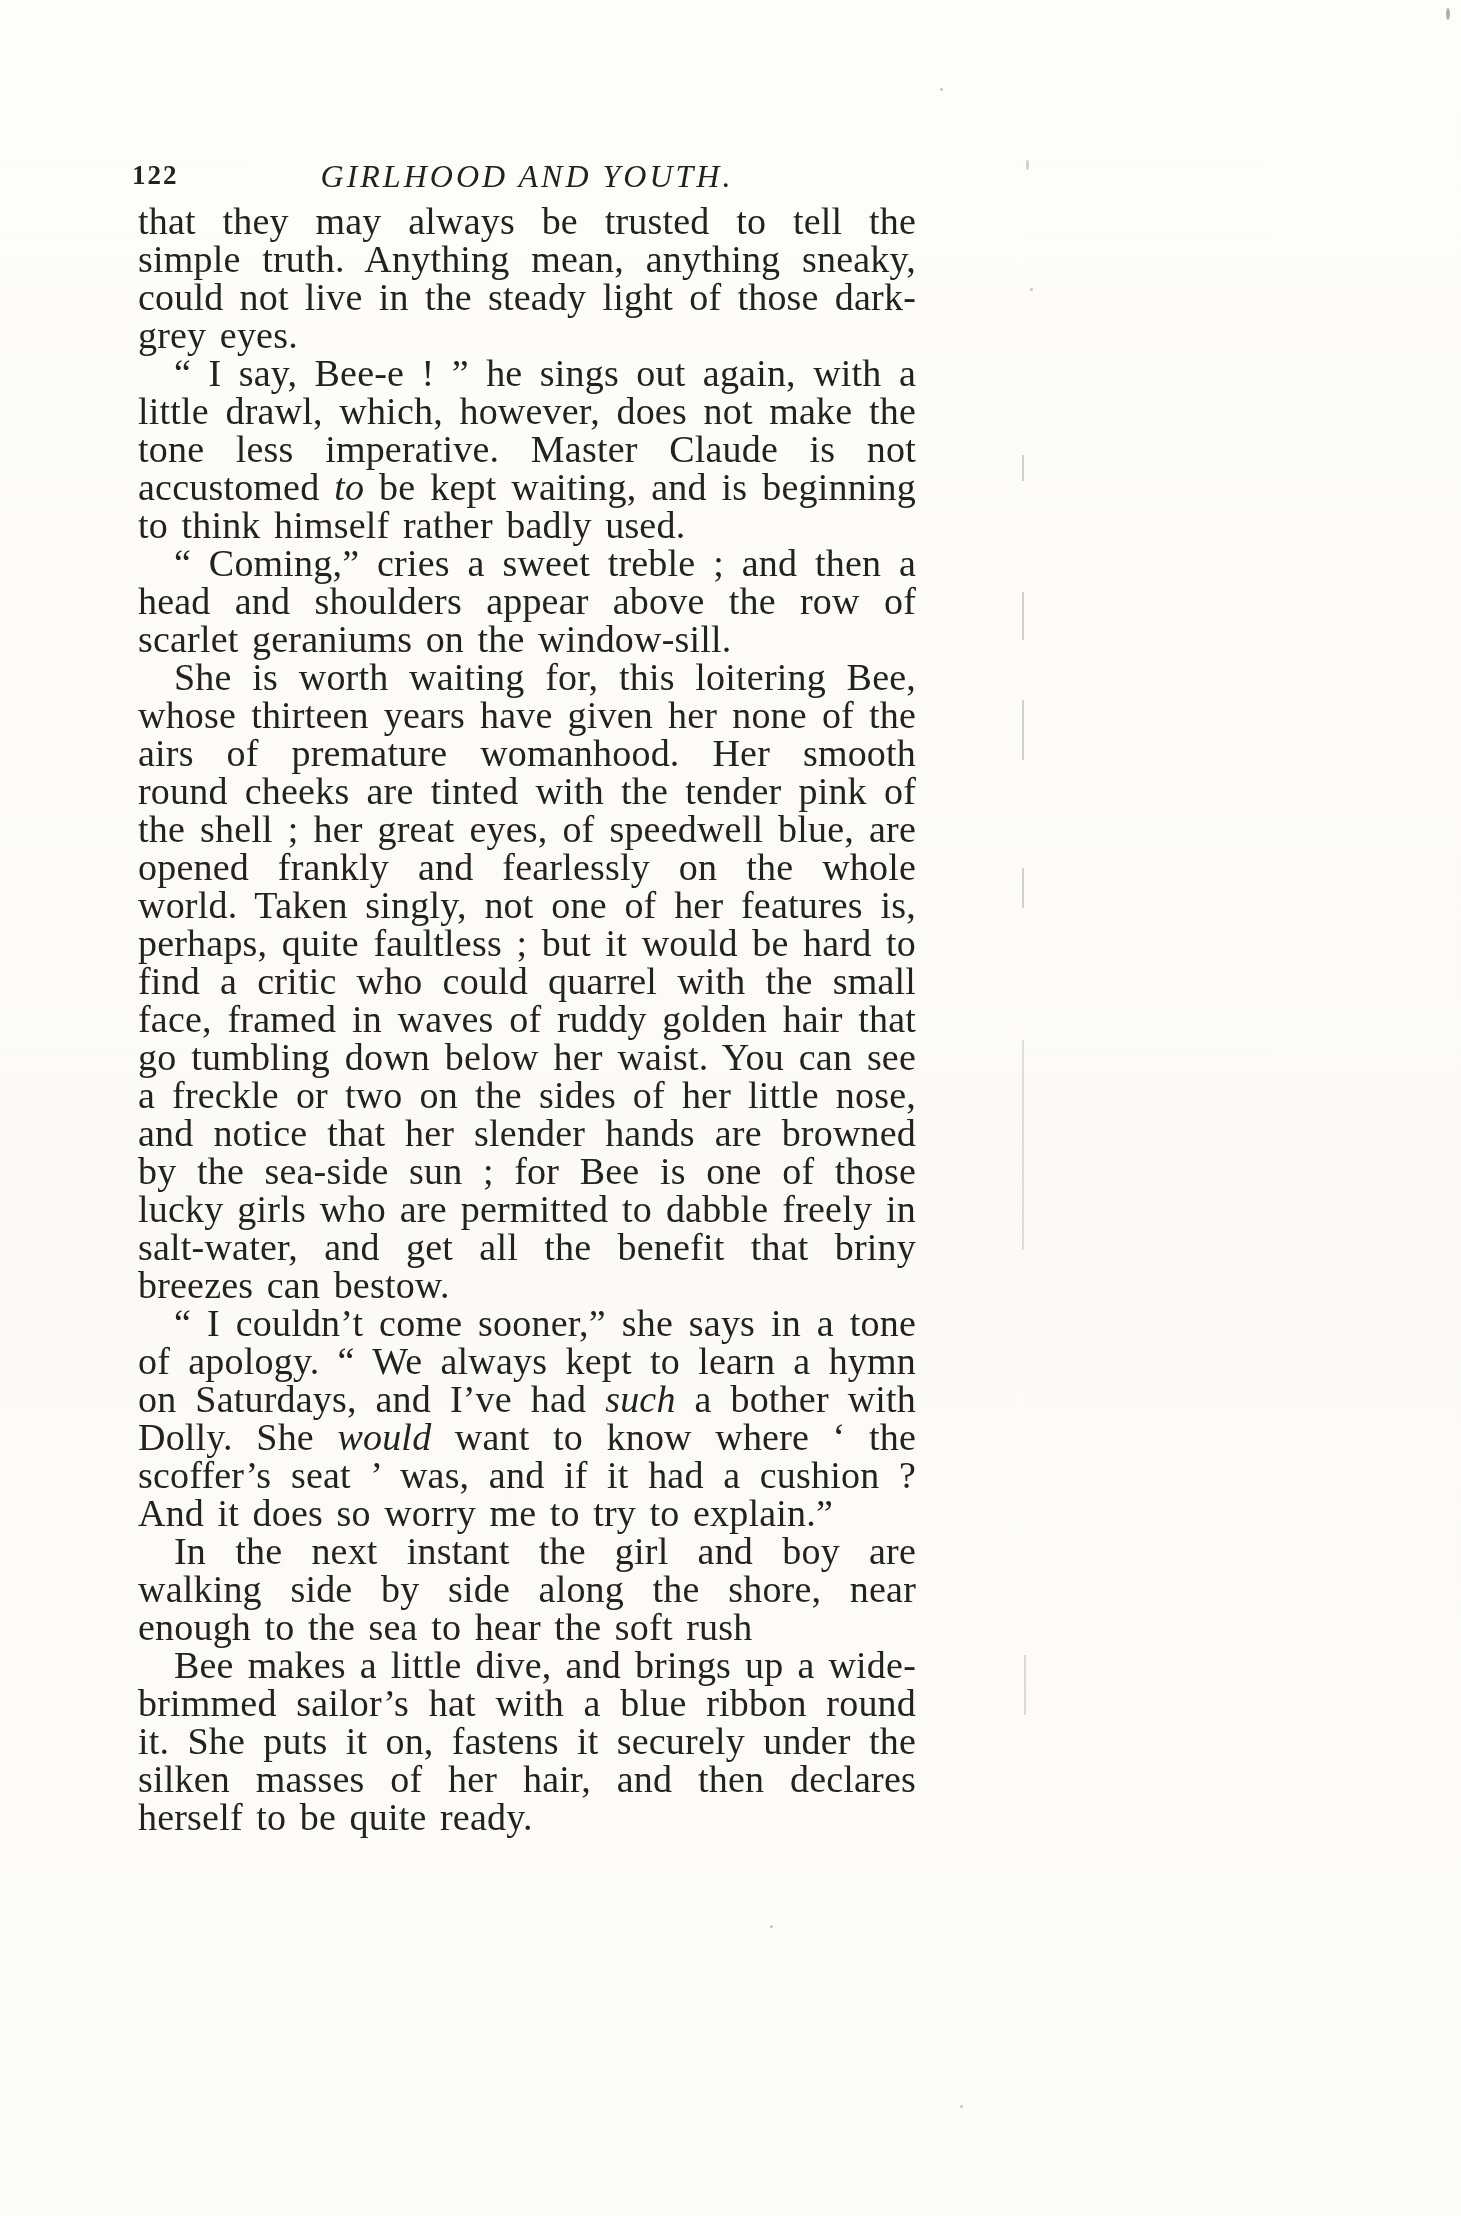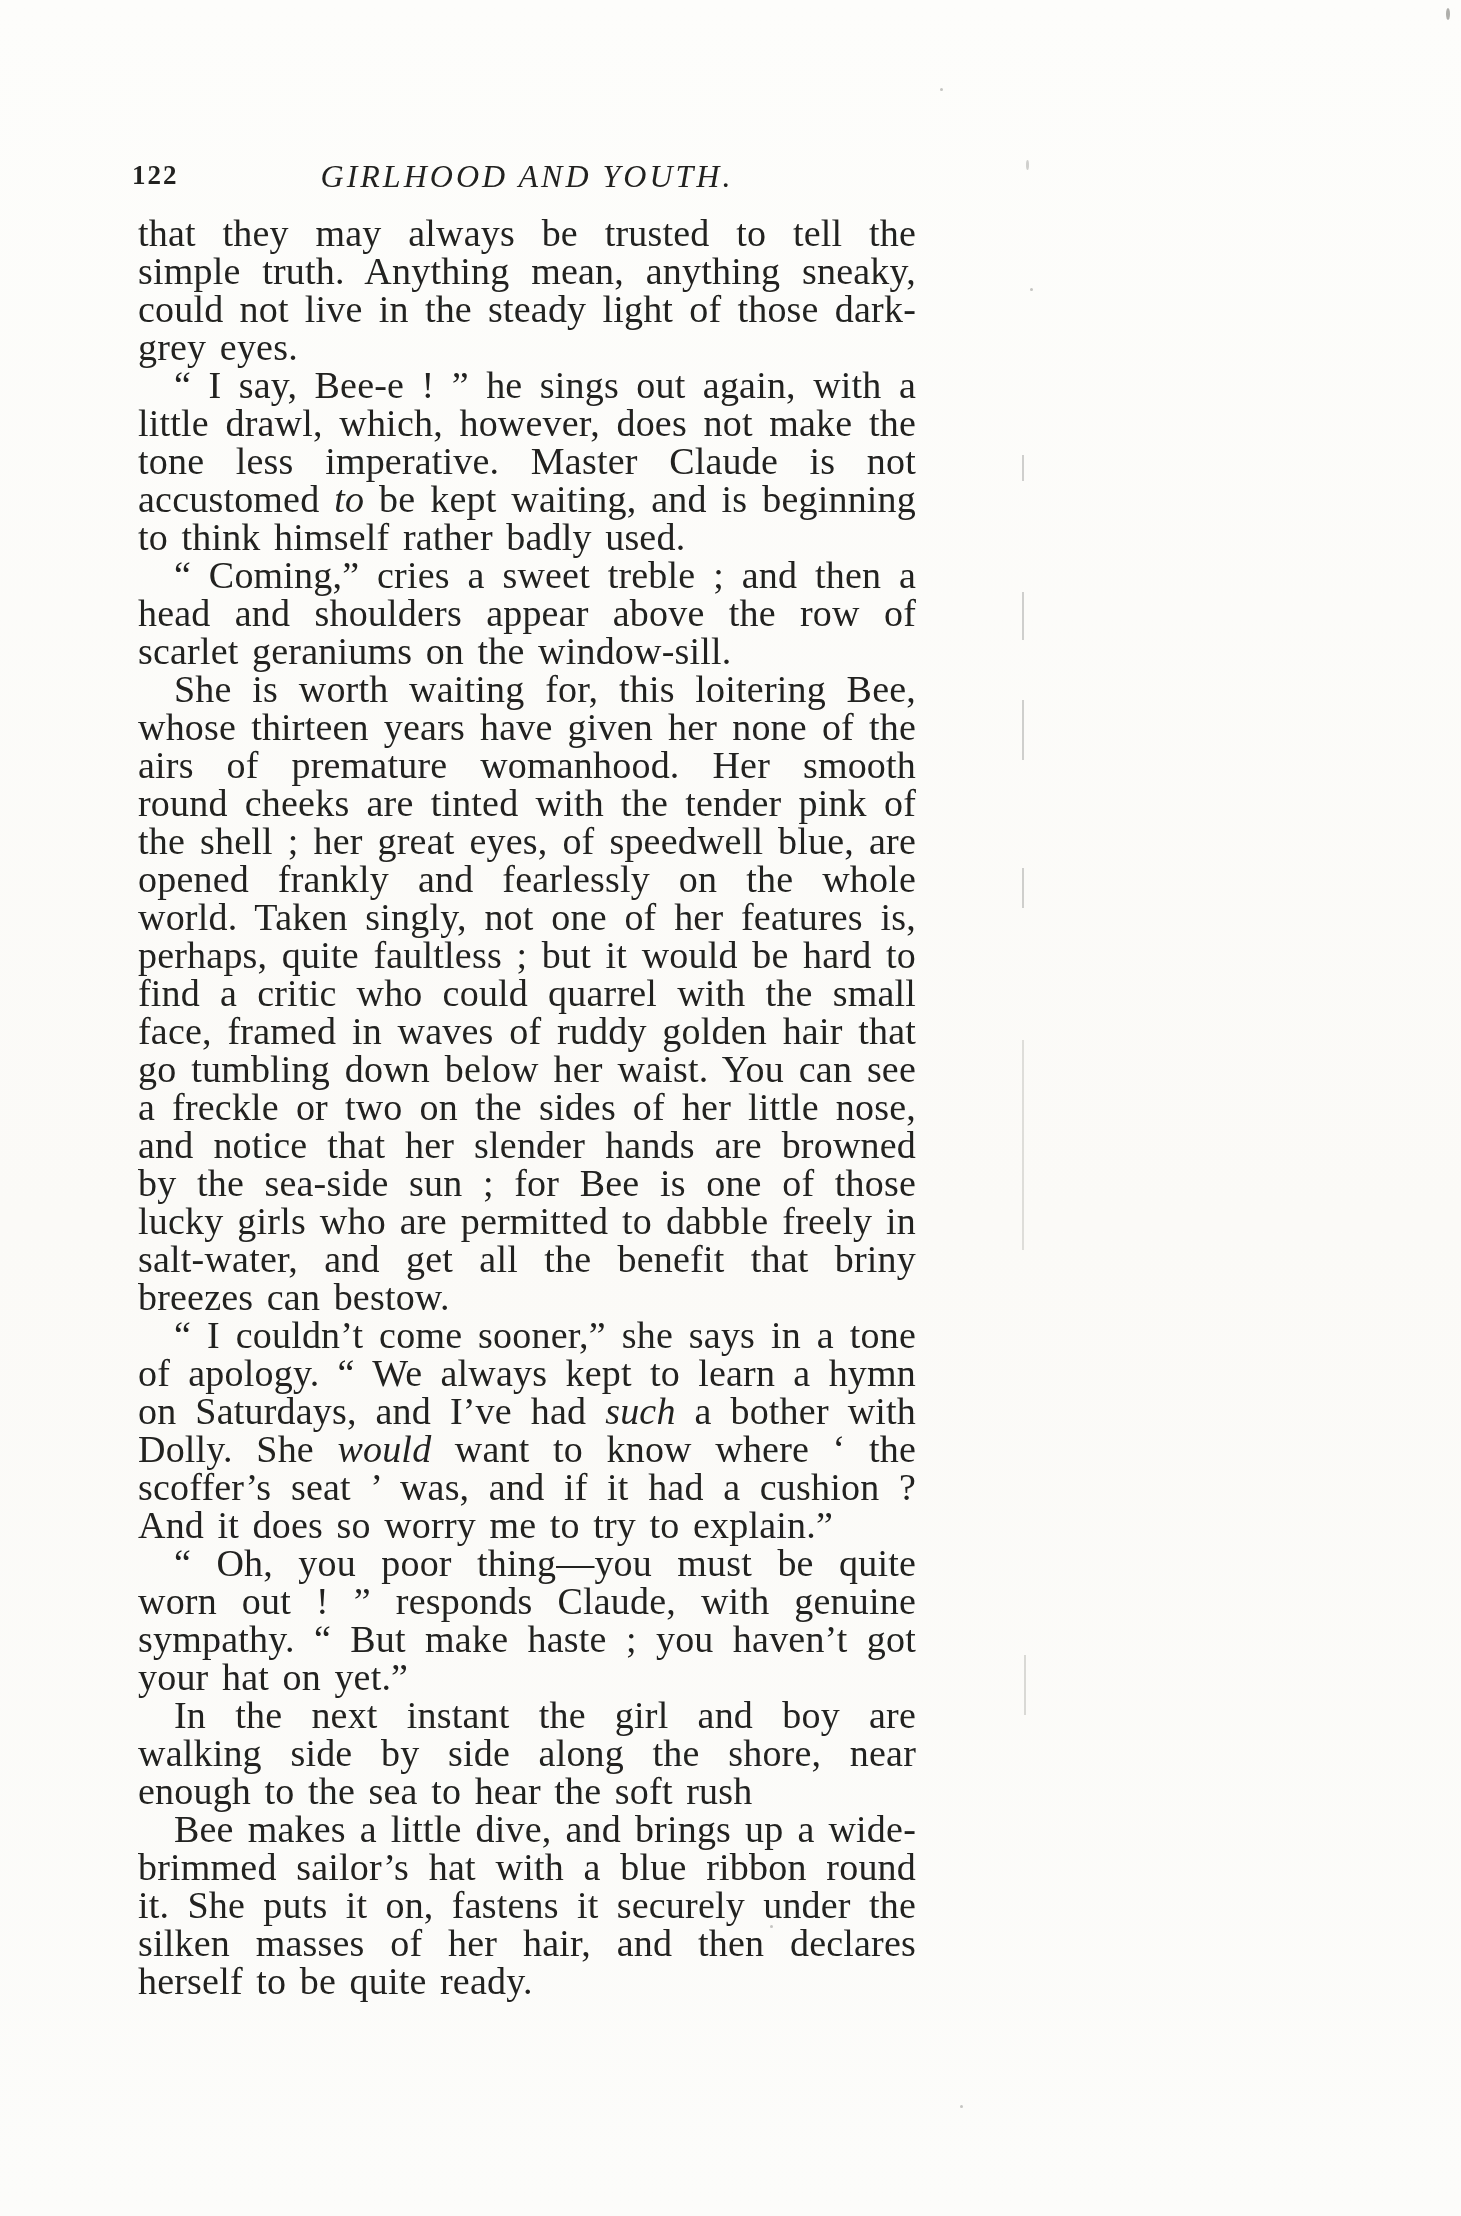--- a/index.html
+++ b/index.html
@@ -18,21 +18,21 @@
   }
   .content {
     position: absolute;
     left: 138px;
     top: 158px;
     width: 778px;
   }
   .header {
     position: relative;
     height: 40px;
-    margin-bottom: 16px;
+    margin-bottom: 4px;
   }
   .pagenum {
     position: absolute;
     left: -6px;
     top: 2px;
     font-size: 27px;
     letter-spacing: 2px;
     font-weight: bold;
   }
   .title {
@@ -95,21 +95,20 @@
     <div class="header">
       <span class="pagenum">122</span>
       <span class="title">GIRLHOOD AND YOUTH.</span>
     </div>
     <div class="body-text" id="page-body">
         <p class=""><span>that they may always be trusted to tell the simple truth. Anything mean, anything sneaky, could not live in the steady light of those dark-grey eyes.</span></p>
         <p class="indent"><span>“ I say, Bee-e ! ” he sings out again, with a little drawl, which, however, does not make the tone less imperative. Master Claude is not accustomed </span><span class="it">to</span><span> be kept waiting, and is beginning to think himself rather badly used.</span></p>
         <p class="indent"><span>“ Coming,” cries a sweet treble ; and then a head and shoulders appear above the row of scarlet geraniums on the window-sill.</span></p>
         <p class="indent"><span>She is worth waiting for, this loitering Bee, whose thirteen years have given her none of the airs of premature womanhood. Her smooth round cheeks are tinted with the tender pink of the shell ; her great eyes, of speedwell blue, are opened frankly and fearlessly on the whole world. Taken singly, not one of her features is, perhaps, quite faultless ; but it would be hard to find a critic who could quarrel with the small face, framed in waves of ruddy golden hair that go tumbling down below her waist. You can see a freckle or two on the sides of her little nose, and notice that her slender hands are browned by the sea-side sun ; for Bee is one of those lucky girls who are permitted to dabble freely in salt-water, and get all the benefit that briny breezes can bestow.</span></p>
         <p class="indent"><span>“ I couldn’t come sooner,” she says in a tone of apology. “ We always kept to learn a hymn on Saturdays, and I’ve had </span><span class="it">such</span><span> a bother with Dolly. She </span><span class="it">would</span><span> want to know where ‘ the scoffer’s seat ’ was, and if it had a cushion ? And it does so worry me to try to explain.”</span></p>
-        <p class="indent"><span>“ Oh, you poor thing—you must be quite worn out ! ” responds Claude, with genuine sympathy. “ But make haste ; you haven’t got your hat on yet.”</span></p>
         <p class="indent"><span>In the next instant the girl and boy are walking side by side along the shore, near enough to the sea to hear the soft rush</span></p>
         <p class="indent"><span>Bee makes a little dive, and brings up a wide-brimmed sailor’s hat with a blue ribbon round it. She puts it on, fastens it securely under the silken masses of her hair, and then declares herself to be quite ready.</span></p>
       </div>
   </div>
 
   <div class="art a1"></div>
   <div class="art a2"></div>
   <div class="art a3"></div>
   <div class="art a4"></div>
   <div class="art a5"></div>

